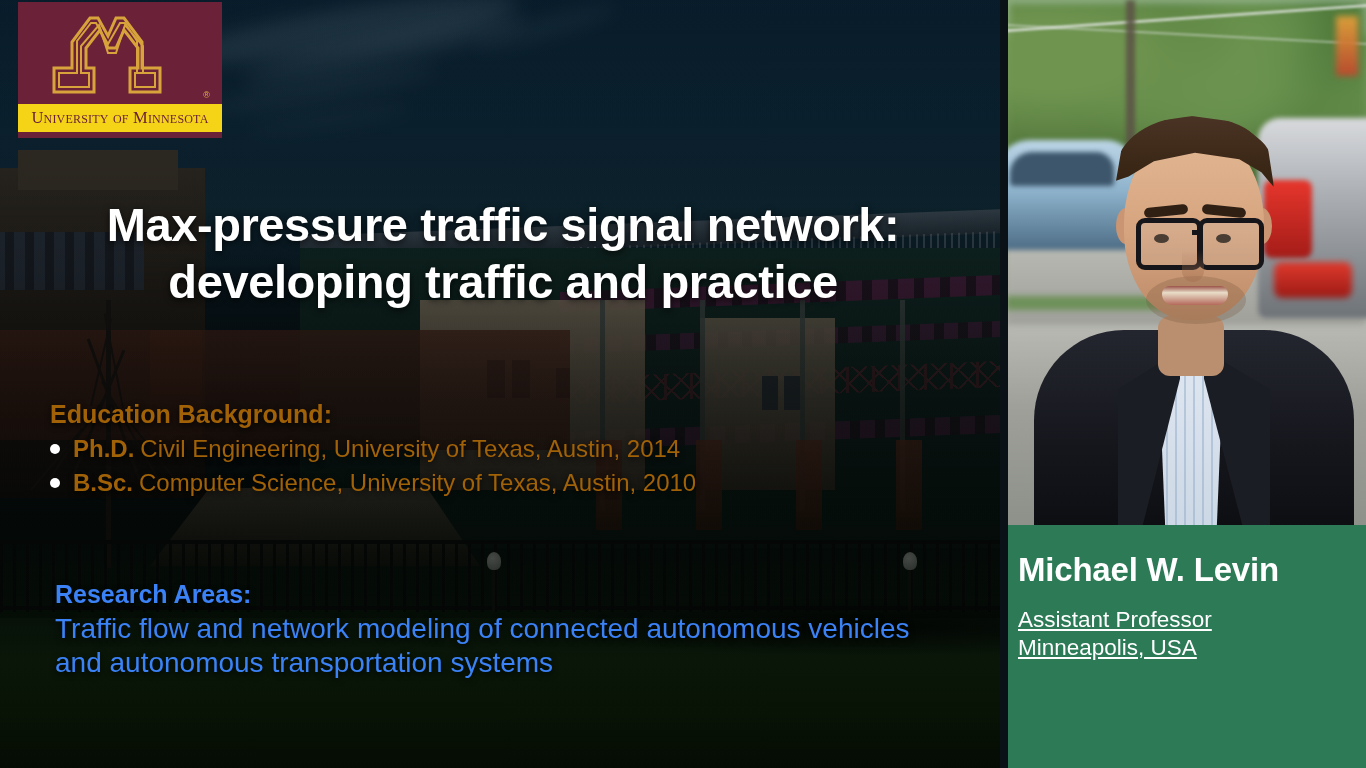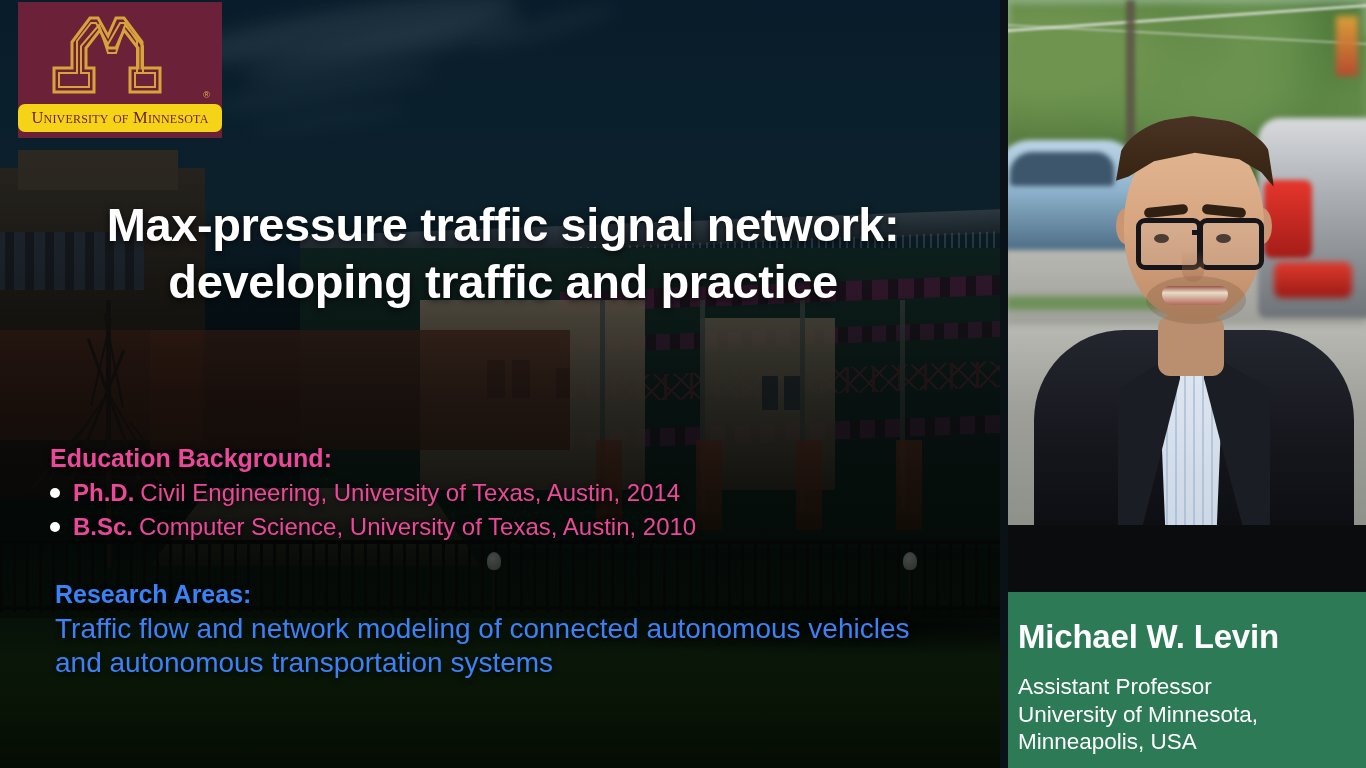--- a/index.html
+++ b/index.html
@@ -180,21 +180,21 @@
   
   .logo {
     position: absolute; left: 18px; top: 2px; width: 204px; height: 136px;
     background: #6B2239;
     z-index: 6;
   }
   .logo-m { position: absolute; left: 28px; top: 6px; width: 148px; height: 92px; }
   .logo-band {
     position: absolute; left: 0; bottom: 6px; width: 204px; height: 28px;
     background: #F5D417;
-    display: flex; align-items: center; justify-content: center; border-radius: 7px;
+    display: flex; align-items: center; justify-content: center;
   }
   .logo-band span {
     color: #6B2239;
     font-family: "Liberation Serif", serif;
     font-size: 16.5px;
     font-variant: small-caps;
     letter-spacing: .2px;
     white-space: nowrap;
   }
   .logo-reg {
@@ -214,23 +214,22 @@
     line-height: 57px;
     letter-spacing: -0.4px;
     text-shadow: 0 2px 7px rgba(0,0,0,.75);
     z-index: 5;
   }
   .title .tline { display: block; white-space: nowrap; }
 
   
   .education {
     position: absolute; left: 50px; top: 398px; z-index: 5;
-    color: #ec4899;
+    color: #a16207;
     text-shadow: 0 2px 6px rgba(0,0,0,.85);
-    margin-top: 44px;
   }
   .section-heading {
     font-size: 25px;
     font-weight: bold;
     line-height: 32px;
     margin-bottom: 2px;
   }
   .edu-list { list-style: none; margin: 0; padding: 0; }
   .edu-item {
     font-size: 24px;
@@ -414,42 +413,42 @@
     background: linear-gradient(180deg,#9b5248 0%,#e8ddc8 35%,#b5695b 100%);
   }
   .p-chin-shadow {
     position: absolute; left: 140px; top: 276px; width: 100px; height: 48px;
     border-radius: 50%;
     background: rgba(120,85,60,.28);
   }
 
   
   .info-panel {
-    position: absolute; left: 0; bottom: 0; width: 360px; height: 176px;
+    position: absolute; left: 0; bottom: 0; width: 360px; height: 243px;
     background: #2C7A56;
     padding: 26px 0 12px 0;
     box-sizing: border-box;
   }
   .person-name {
     color: #ffffff;
     font-size: 33px;
     font-weight: bold;
     line-height: 38px;
     padding: 0 0 0 12px;
     letter-spacing: -0.2px;
     white-space: nowrap;
   }
   .person-lines {
     margin-top: 17px;
     padding-left: 12px;
     color: #ffffff;
     font-size: 22.5px;
     line-height: 27.5px;
   }
-  .person-lines .pline { display: block; white-space: nowrap; }
+  .person-lines .pline { display: block; white-space: nowrap; text-decoration: underline; }
 
   
   .panel-gap {
     position: absolute; left: 1000px; top: 0; width: 8px; height: 768px;
     background: #0b1217;
     z-index: 8;
   }
 </style>
 </head>
 <body>
@@ -603,19 +602,18 @@
       <div class="p-glass-r"></div>
       <div class="p-glass-bridge"></div>
       <div class="p-nose"></div>
       <div class="p-mouth"></div>
     </div>
 
     <div class="info-panel">
       <div class="person-name">Michael W. Levin</div>
       <div class="person-lines">
         <span class="pline">Assistant Professor</span>
-        <span class="pline">University of Minnesota,</span>
         <span class="pline">Minneapolis, USA</span>
       </div>
     </div>
   </div>
 
 </div>
 
 </body></html>

